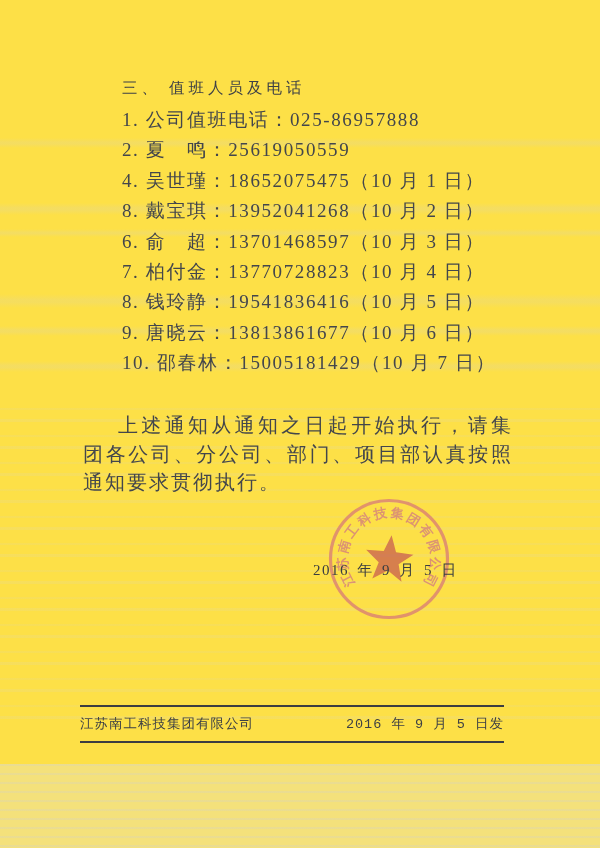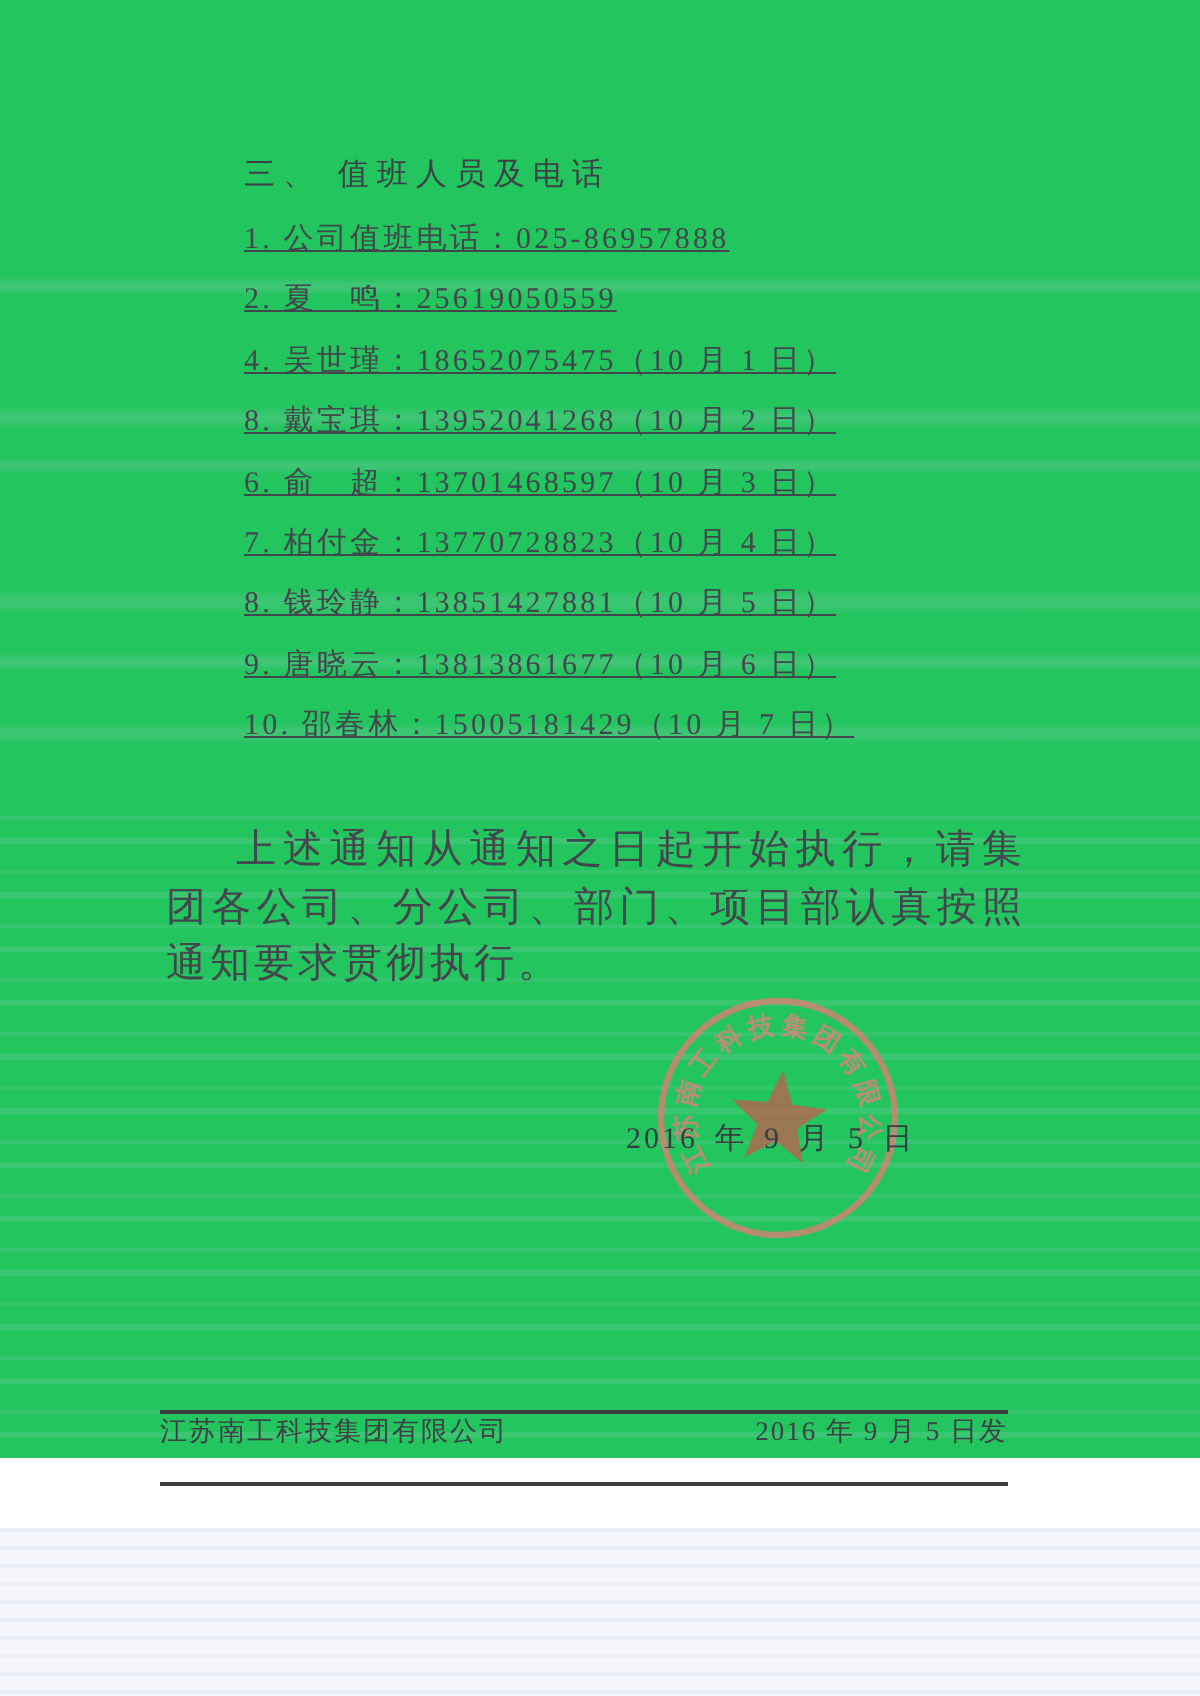--- a/index.html
+++ b/index.html
@@ -4,22 +4,22 @@
 <style>
   html,body { margin:0; padding:0; }
   body {
     width:600px; height:848px;
     background:#ffffff;
     font-family:"Liberation Serif","DejaVu Serif",serif;
     overflow:hidden;
   }
   .page {
     position:relative;
-    width:600px; height:729px;
-    background:#22c55e;
+    width:600px; height:848px;
+    background:#fde047;
     color:#43464c;
   }
   
   .band {
     position:absolute; left:0; width:600px; pointer-events:none;
     background:linear-gradient(180deg, rgba(202,208,232,0) 0%, rgba(200,206,230,0.16) 40%, rgba(200,206,230,0.16) 60%, rgba(202,208,232,0) 100%);
   }
   .band.b1 { top:138px; height:10px; }
   .band.b2 { top:203px; height:12px; }
   .band.b3 { top:229px; height:8px; }
@@ -43,43 +43,44 @@
   }
   
   .heading {
     position:absolute; left:122px; top:78px;
     font-size:15.5px; line-height:19px; letter-spacing:4px;
     color:#3d4046; white-space:nowrap;
   }
   .duty-list { position:absolute; left:122px; top:105px; width:420px; }
   .duty-line {
     height:30.4px; line-height:30.4px;
-    font-size:15px; letter-spacing:1.6px;
-    white-space:nowrap; color:#43464c;text-decoration:underline;
+    font-size:19px; letter-spacing:1.6px;
+    white-space:nowrap; color:#43464c;
   }
   .closing {
     position:absolute; left:83px; top:411px; width:430px; margin:0;
     font-size:20px; line-height:28.5px; letter-spacing:2px;
     text-indent:35px; text-align:justify; color:#43464c;
   }
   .sign-date {
     position:absolute; left:313px; top:546px; z-index:3;
     font-size:15px; line-height:19px; letter-spacing:1.5px; word-spacing:3px;
     color:#393c41; white-space:nowrap;margin-top:15px;
   }
   .seal {
     position:absolute; left:326px; top:496px; width:126px; height:126px;
     z-index:2; opacity:0.93;
   }
   .seal text { font-family:"Liberation Serif","DejaVu Serif",serif; font-weight:bold; }
   .footer {
     position:absolute; left:80px; top:705px; width:424px; height:34px;
     border-top:2px solid #3c3d41; border-bottom:2px solid #3c3d41;
-    display:flex; justify-content:space-between; align-items:flex-start;
+    display:flex; justify-content:space-between; align-items:center;
     box-sizing:content-box;
+    font-family:Liberation Mono, monospace;
   }
   .footer-company {
     font-size:13.5px; letter-spacing:1px; color:#3d4045; white-space:nowrap;
   }
   .footer-date {
     font-size:13.5px; letter-spacing:1px; color:#3d4045; white-space:nowrap;
   }
 </style>
 </head>
 <body>
@@ -97,21 +98,21 @@
 
   <div class="heading">三、 值班人员及电话</div>
 
   <div class="duty-list" id="duty-list">
       <div class="duty-line">1. 公司值班电话：025-86957888</div>
       <div class="duty-line">2. 夏　鸣：25619050559</div>
       <div class="duty-line">4. 吴世瑾：18652075475（10 月 1 日）</div>
       <div class="duty-line">8. 戴宝琪：13952041268（10 月 2 日）</div>
       <div class="duty-line">6. 俞　超：13701468597（10 月 3 日）</div>
       <div class="duty-line">7. 柏付金：13770728823（10 月 4 日）</div>
-      <div class="duty-line">8. 钱玲静：13851427881（10 月 5 日）</div>
+      <div class="duty-line">8. 钱玲静：19541836416（10 月 5 日）</div>
       <div class="duty-line">9. 唐晓云：13813861677（10 月 6 日）</div>
       <div class="duty-line">10.  邵春林：15005181429（10 月 7 日）</div>
     </div>
 
   <p class="closing">上述通知从通知之日起开始执行，请集团各公司、分公司、部门、项目部认真按照通知要求贯彻执行。</p>
 
   <div class="sign-date">2016 年 9 月 5 日</div>
 
   <svg class="seal" viewBox="0 0 126 126">
     <circle id="seal-ring" cx="63" cy="63" r="58.5" fill="none" stroke-width="3.2" stroke-opacity="0.85" stroke="#d97f75"></circle>

